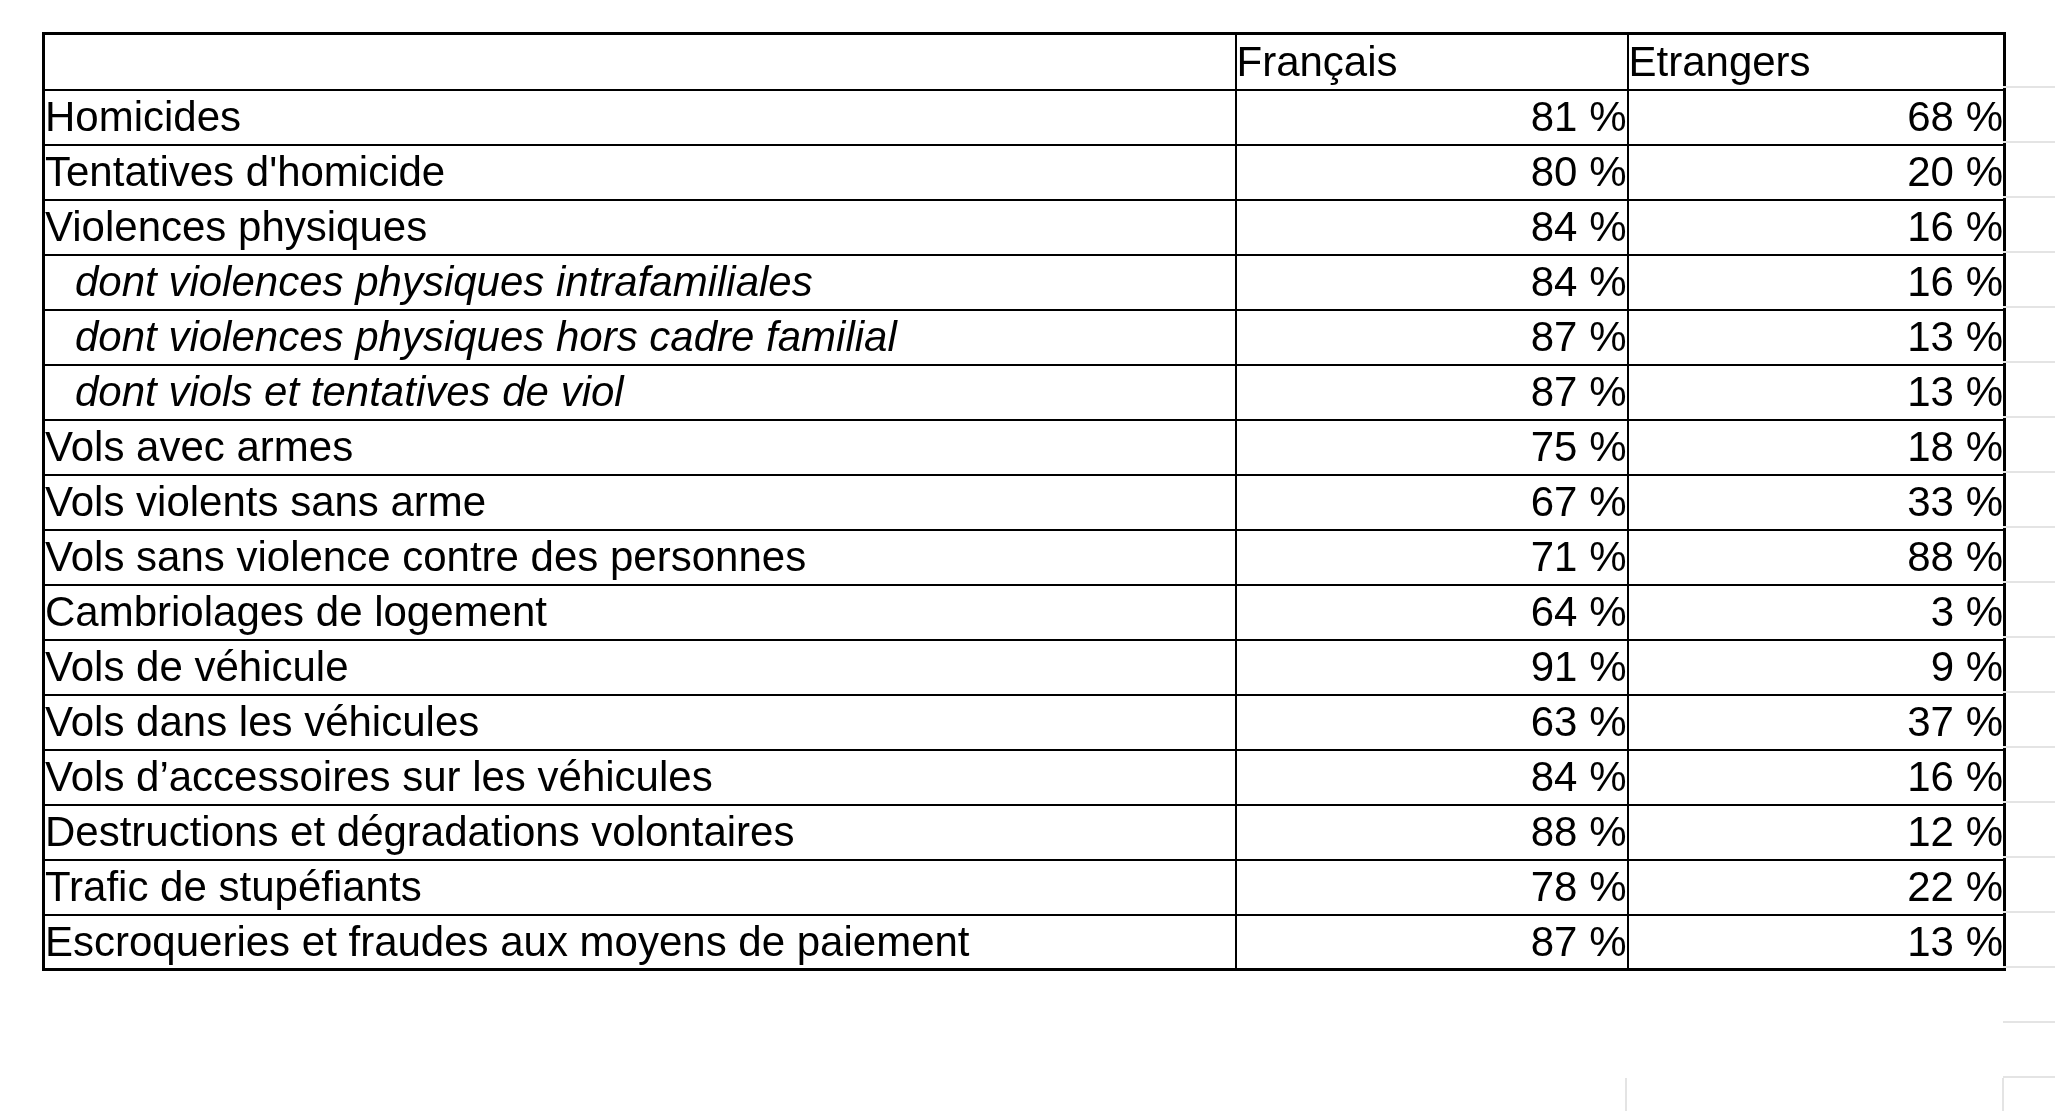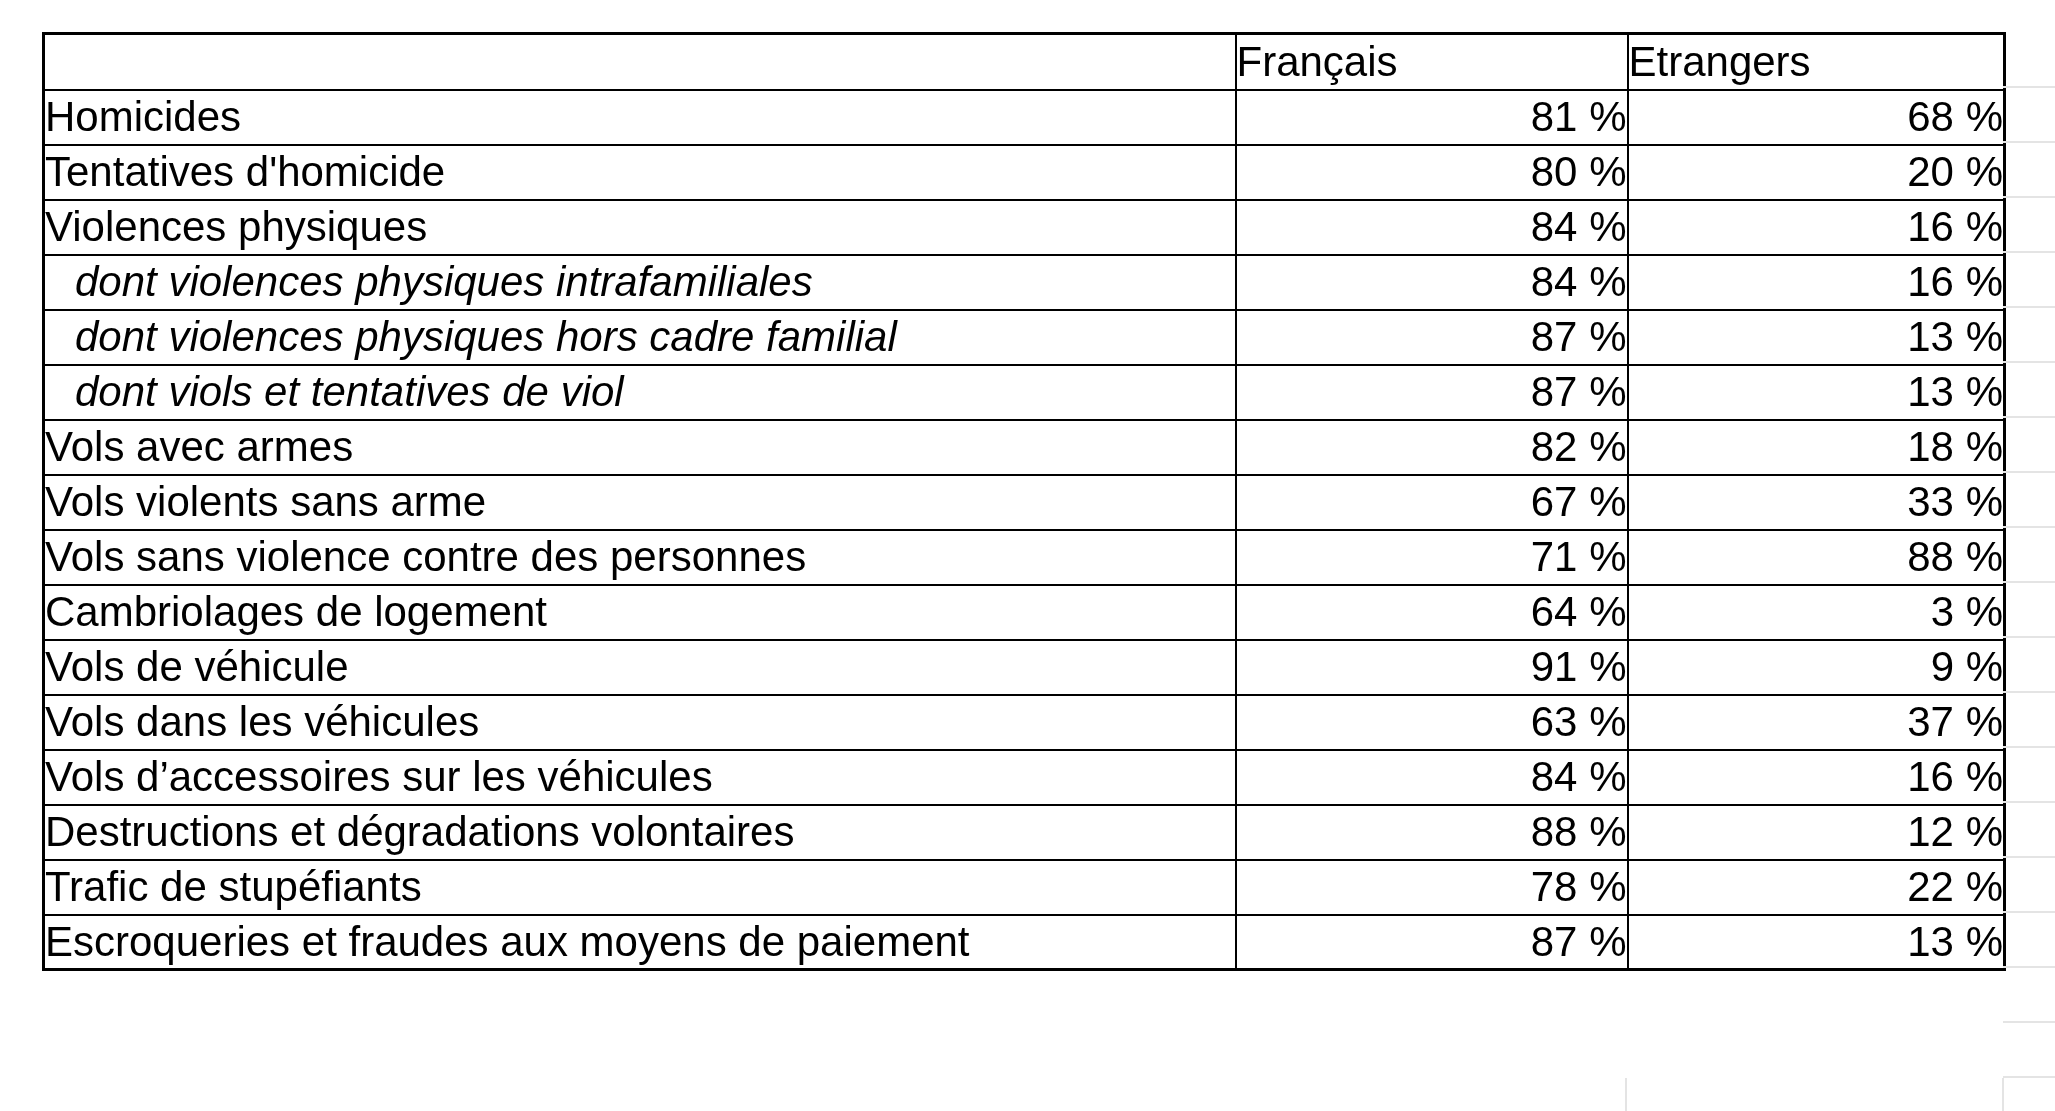--- a/index.html
+++ b/index.html
@@ -124,21 +124,21 @@
           <td class="num-cell">87 %</td>
           <td class="num-cell">13 %</td>
         </tr>
         <tr>
           <td class="label-cell sub">dont viols et tentatives de viol</td>
           <td class="num-cell">87 %</td>
           <td class="num-cell">13 %</td>
         </tr>
         <tr>
           <td class="label-cell">Vols avec armes</td>
-          <td class="num-cell">82 %</td>
+          <td class="num-cell">75 %</td>
           <td class="num-cell">18 %</td>
         </tr>
         <tr>
           <td class="label-cell">Vols violents sans arme</td>
           <td class="num-cell">67 %</td>
           <td class="num-cell">33 %</td>
         </tr>
         <tr>
           <td class="label-cell">Vols sans violence contre des personnes</td>
           <td class="num-cell">71 %</td>

